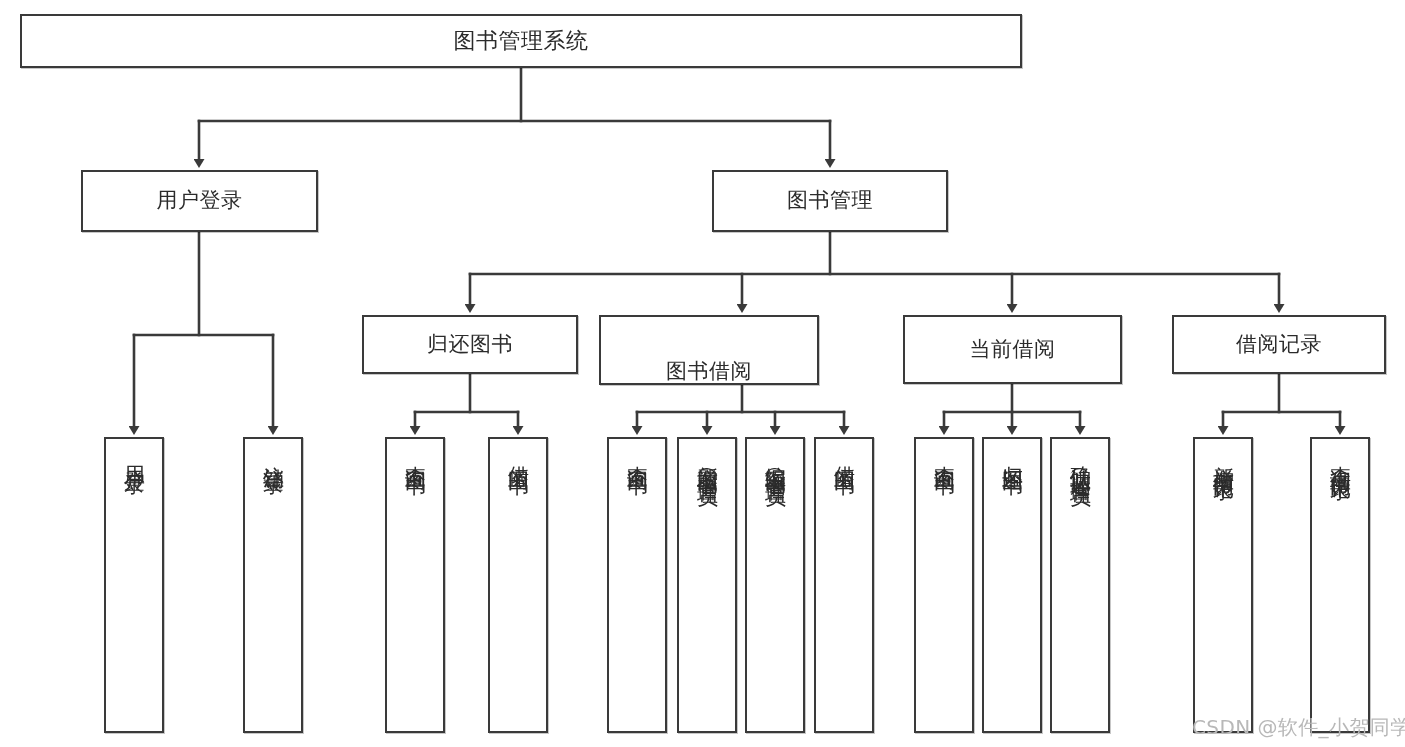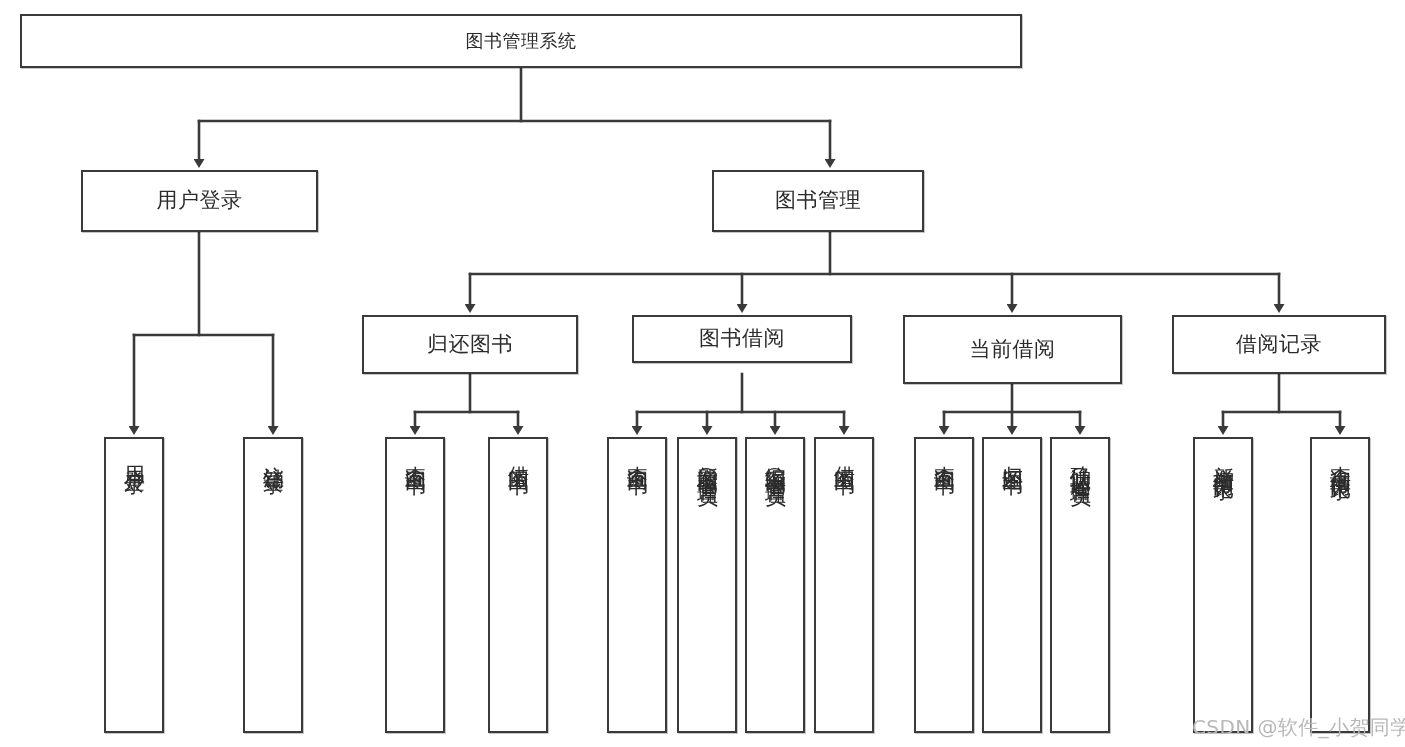--- a/index.html
+++ b/index.html
@@ -49,21 +49,21 @@
     justify-content: center;
     padding-top: 10px;
   }
   .node.vert .label {
     writing-mode: vertical-rl;
     text-orientation: upright;
     font-size: 21px;
     letter-spacing: 3px;
     line-height: 1.0;
   }
-  .node.root .label { font-size: 18px; }
+  .node.root .label { font-size: 22px; }
   .watermark {
     position: absolute;
     color: #b8b8b8;
     font-size: 20px;
     white-space: nowrap;
     letter-spacing: 0.4px;
   }
 </style>
 </head>
 <body>
@@ -120,28 +120,28 @@
     </g>
   </svg>
 
   <div class="node horiz root" style="left:20px; top:14px; width:1002px; height:54px;">
     <span class="label">图书管理系统</span>
   </div>
 
   <div class="node horiz" style="left:81px; top:170px; width:237px; height:62px;">
     <span class="label">用户登录</span>
   </div>
-  <div class="node horiz" style="left:712px; top:170px; width:212px; height:62px;">
+  <div class="node horiz" style="left:712px; top:170px; width:236px; height:62px;">
     <span class="label">图书管理</span>
   </div>
 
   <div class="node horiz" style="left:362px; top:315px; width:216px; height:59px;">
     <span class="label">归还图书</span>
   </div>
-  <div class="node horiz" style="left:632px; top:315px; width:220px; height:48px;">
+  <div class="node horiz" style="left:599px; top:315px; width:220px; height:70px;align-items:flex-end;">
     <span class="label">图书借阅</span>
   </div>
   <div class="node horiz" style="left:903px; top:315px; width:219px; height:69px;">
     <span class="label">当前借阅</span>
   </div>
   <div class="node horiz" style="left:1172px; top:315px; width:214px; height:59px;">
     <span class="label">借阅记录</span>
   </div>
 
   <div class="node vert" style="left:104px; top:437px; width:60px; height:296px;">

